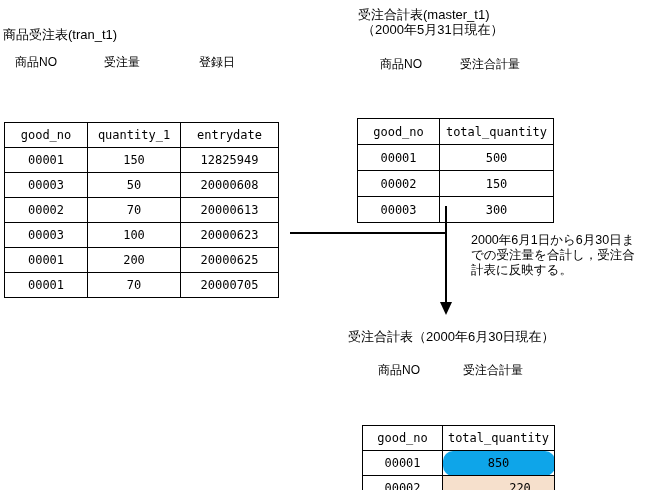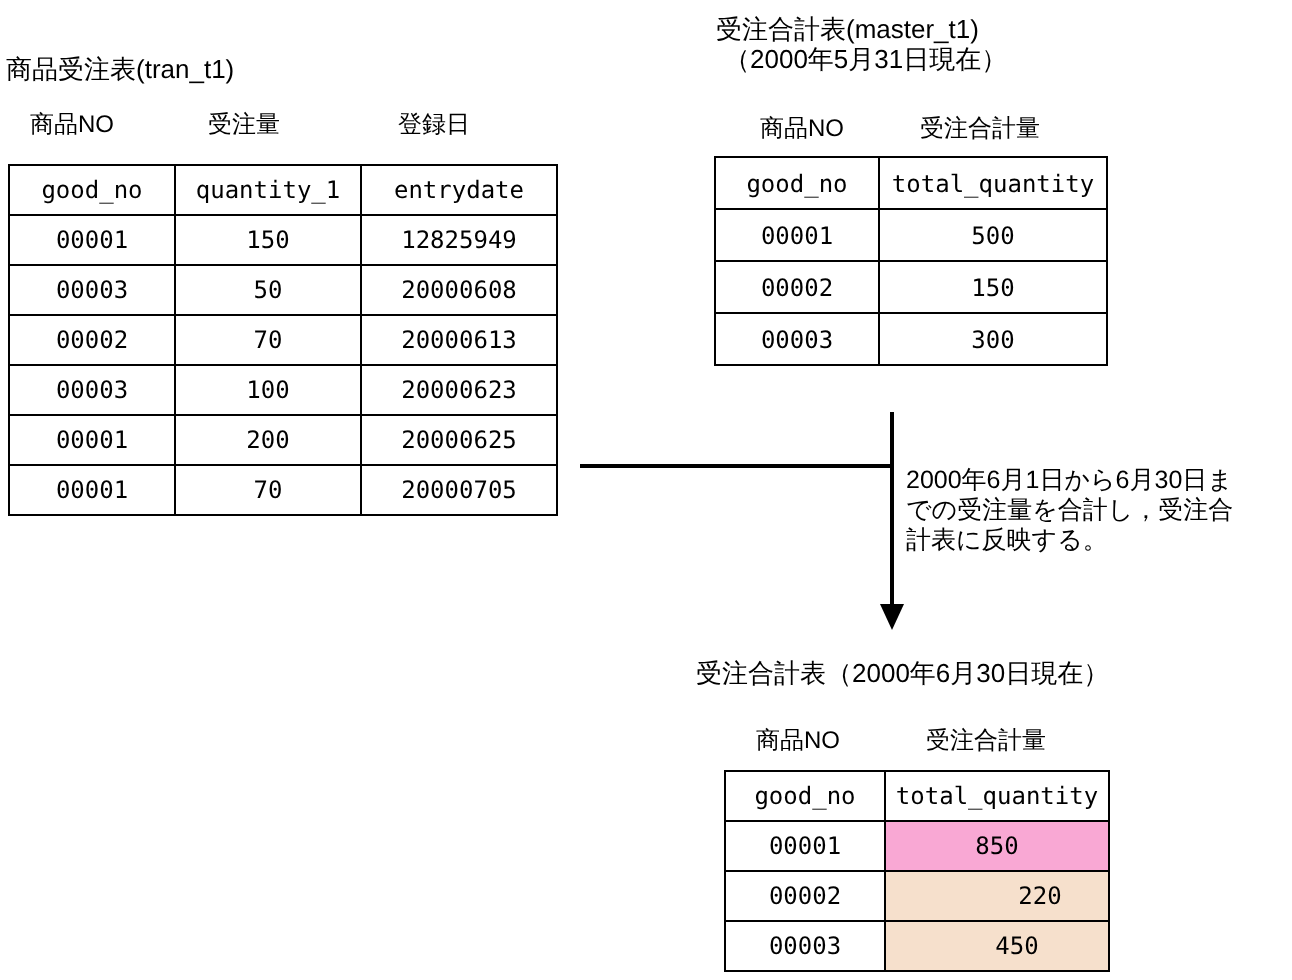--- a/index.html
+++ b/index.html
@@ -6,21 +6,21 @@
   .canvas{
     position:relative;width:646px;height:490px;background:#ffffff;
     font-family:"Liberation Sans",sans-serif;color:#000;overflow:hidden;
   }
   .abs{position:absolute;}
   .title{font-size:13px;white-space:nowrap;}
   .collabel{font-size:12px;white-space:nowrap;}
   table.dtable{
     border-collapse:collapse;table-layout:fixed;
     font-family:"DejaVu Sans Mono","Liberation Mono",monospace;
-    font-size:12px;background:#fff;
+    font-size:12px;background:#fff;margin-top:40px;
   }
   table.dtable td{
     border:1px solid #000;text-align:center;vertical-align:middle;
     padding:0;height:24px;white-space:nowrap;overflow:hidden;
   }
   table.master td{height:25px;}
   .hline{position:absolute;background:#000;height:2px;}
   .vline{position:absolute;background:#000;width:2px;}
   .arrowhead{
     position:absolute;width:0;height:0;
@@ -113,21 +113,21 @@
       <td>00003</td>
       <td>300</td>
     </tr>
   </tbody>
     </table>
 
   <div class="hline" style="left:290px;top:232px;width:156px"></div>
   <div class="vline" style="left:445px;top:206px;height:97px"></div>
   <div class="arrowhead" style="left:440px;top:302px"></div>
 
-  <div class="abs annotation" style="left:453px;top:233px">
+  <div class="abs annotation" style="left:471px;top:233px">
     <div>2000年6月1日から6月30日ま</div>
     <div>での受注量を合計し，受注合</div>
     <div>計表に反映する。</div>
   </div>
 
   <div class="abs title" style="left:348px;top:328px">受注合計表（2000年6月30日現在）</div>
 
   <div class="abs collabel" style="left:378px;top:362px">商品NO</div>
   <div class="abs collabel" style="left:463px;top:362px">受注合計量</div>
 
@@ -136,21 +136,21 @@
         <col style="width:80px">
         <col style="width:112px">
       </colgroup>
     <tbody>
         <tr>
       <td>good_no</td>
       <td>total_quantity</td>
     </tr>
     <tr>
       <td>00001</td>
-      <td class="hl" style="background: #f9a8d4;">850</td>
+      <td class="hl" style="background: #0ea5e9; border-radius: 10px;">850</td>
     </tr>
     <tr>
       <td>00002</td>
       <td class="hl" style="background: rgb(246, 224, 204); padding-left: 43px;">220</td>
     </tr>
     <tr>
       <td>00003</td>
       <td class="hl" style="background: rgb(246, 224, 204); padding-left: 20px;">450</td>
     </tr>
   </tbody>

